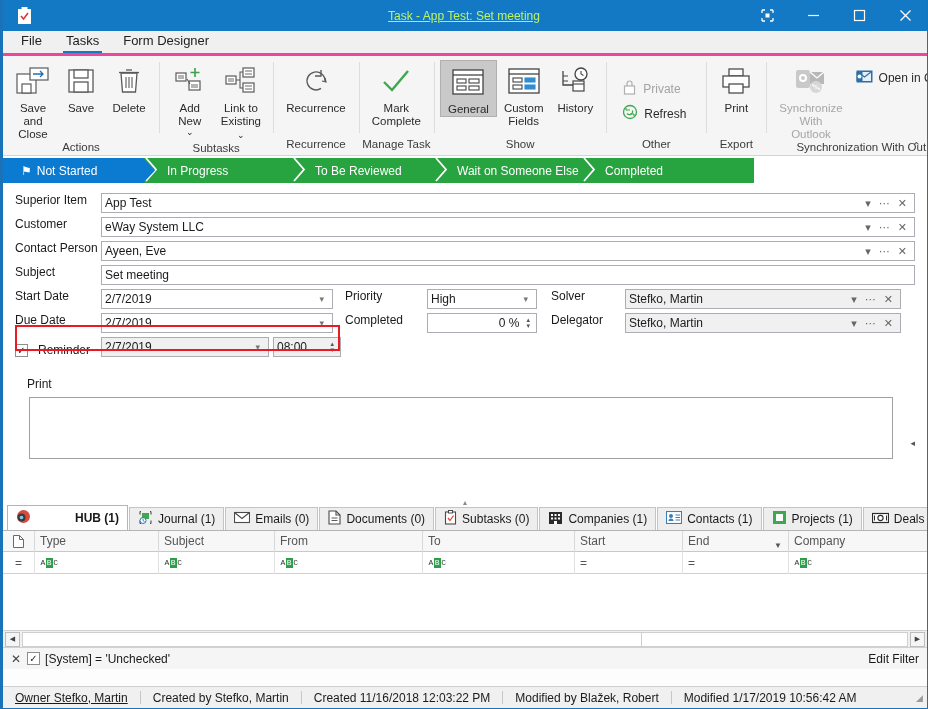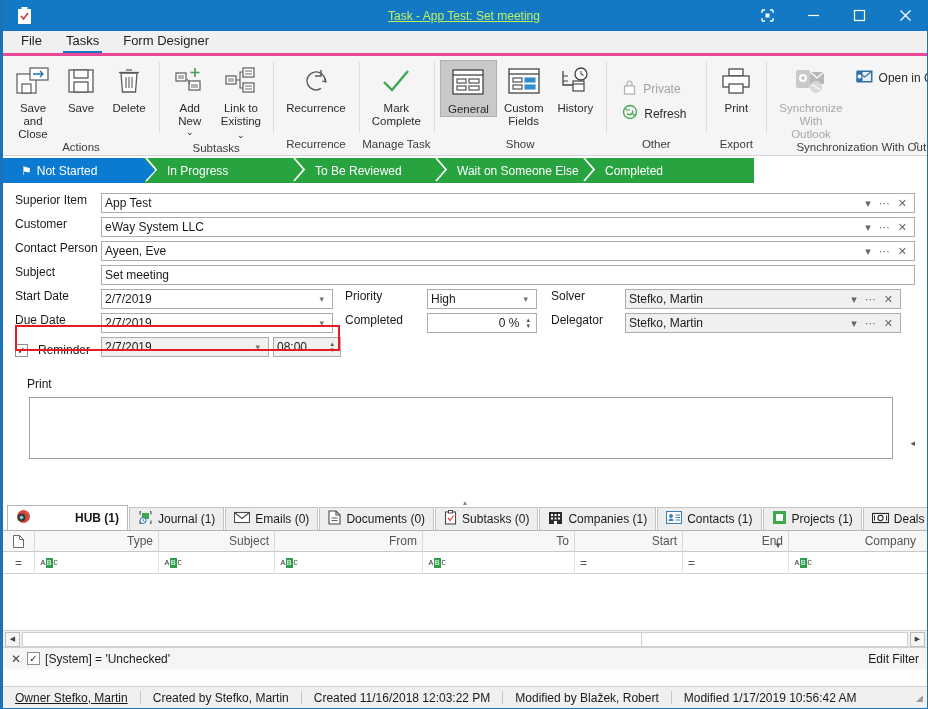--- a/index.html
+++ b/index.html
@@ -309,21 +309,21 @@
   .tab.active {
     background: #ffffff;
     font-weight: bold;
     height: 25px;
     border-color: #b5b5b5;
     position: relative;
     z-index: 2;
     gap: 44px;
   }
 
-  .grid { background: #7f1d1d; text-align: right; }
+  .grid { background: #7f1d1d; }
   .grid-head {
     display: flex;
     height: 21px;
     background: #f7f7f7;
     border-bottom: 1px solid #c8c8c8;
     align-items: center;
     font-size: 12px;
     color: #555;
   }
   .gh {

